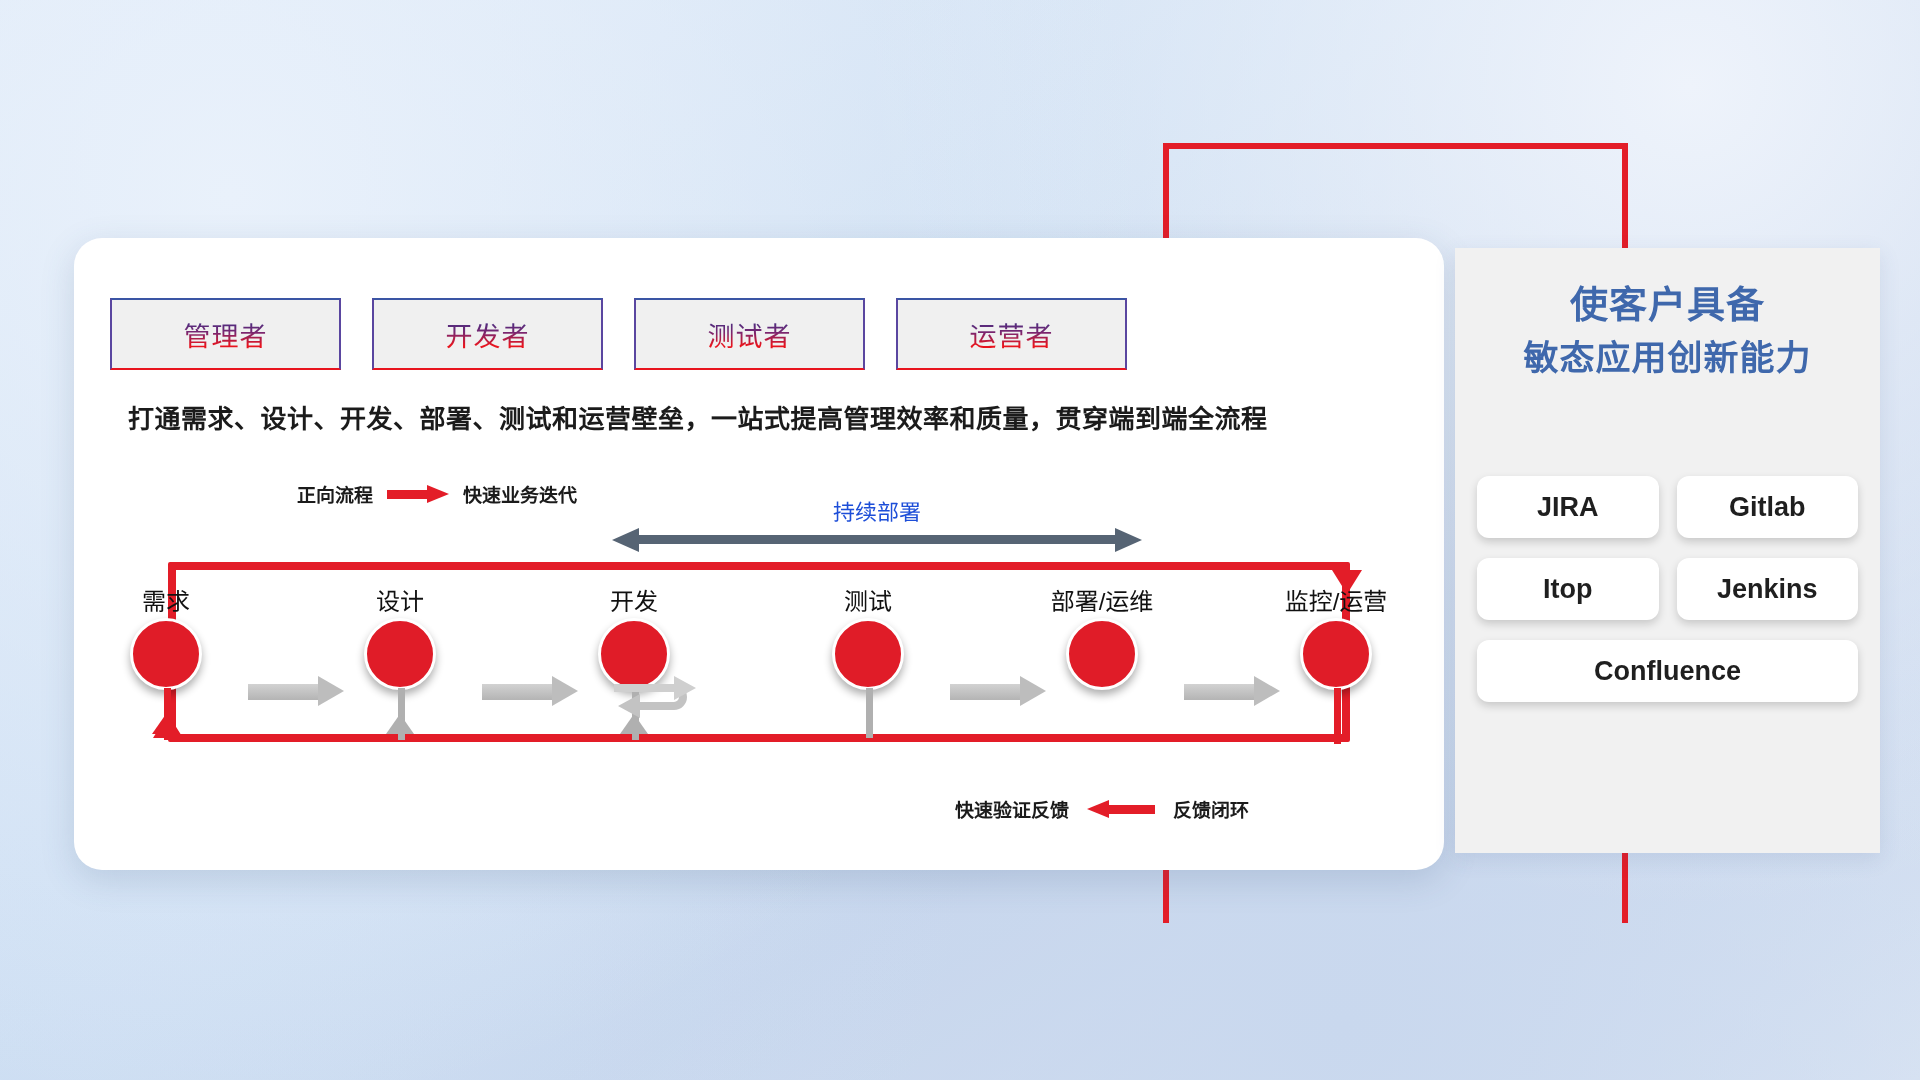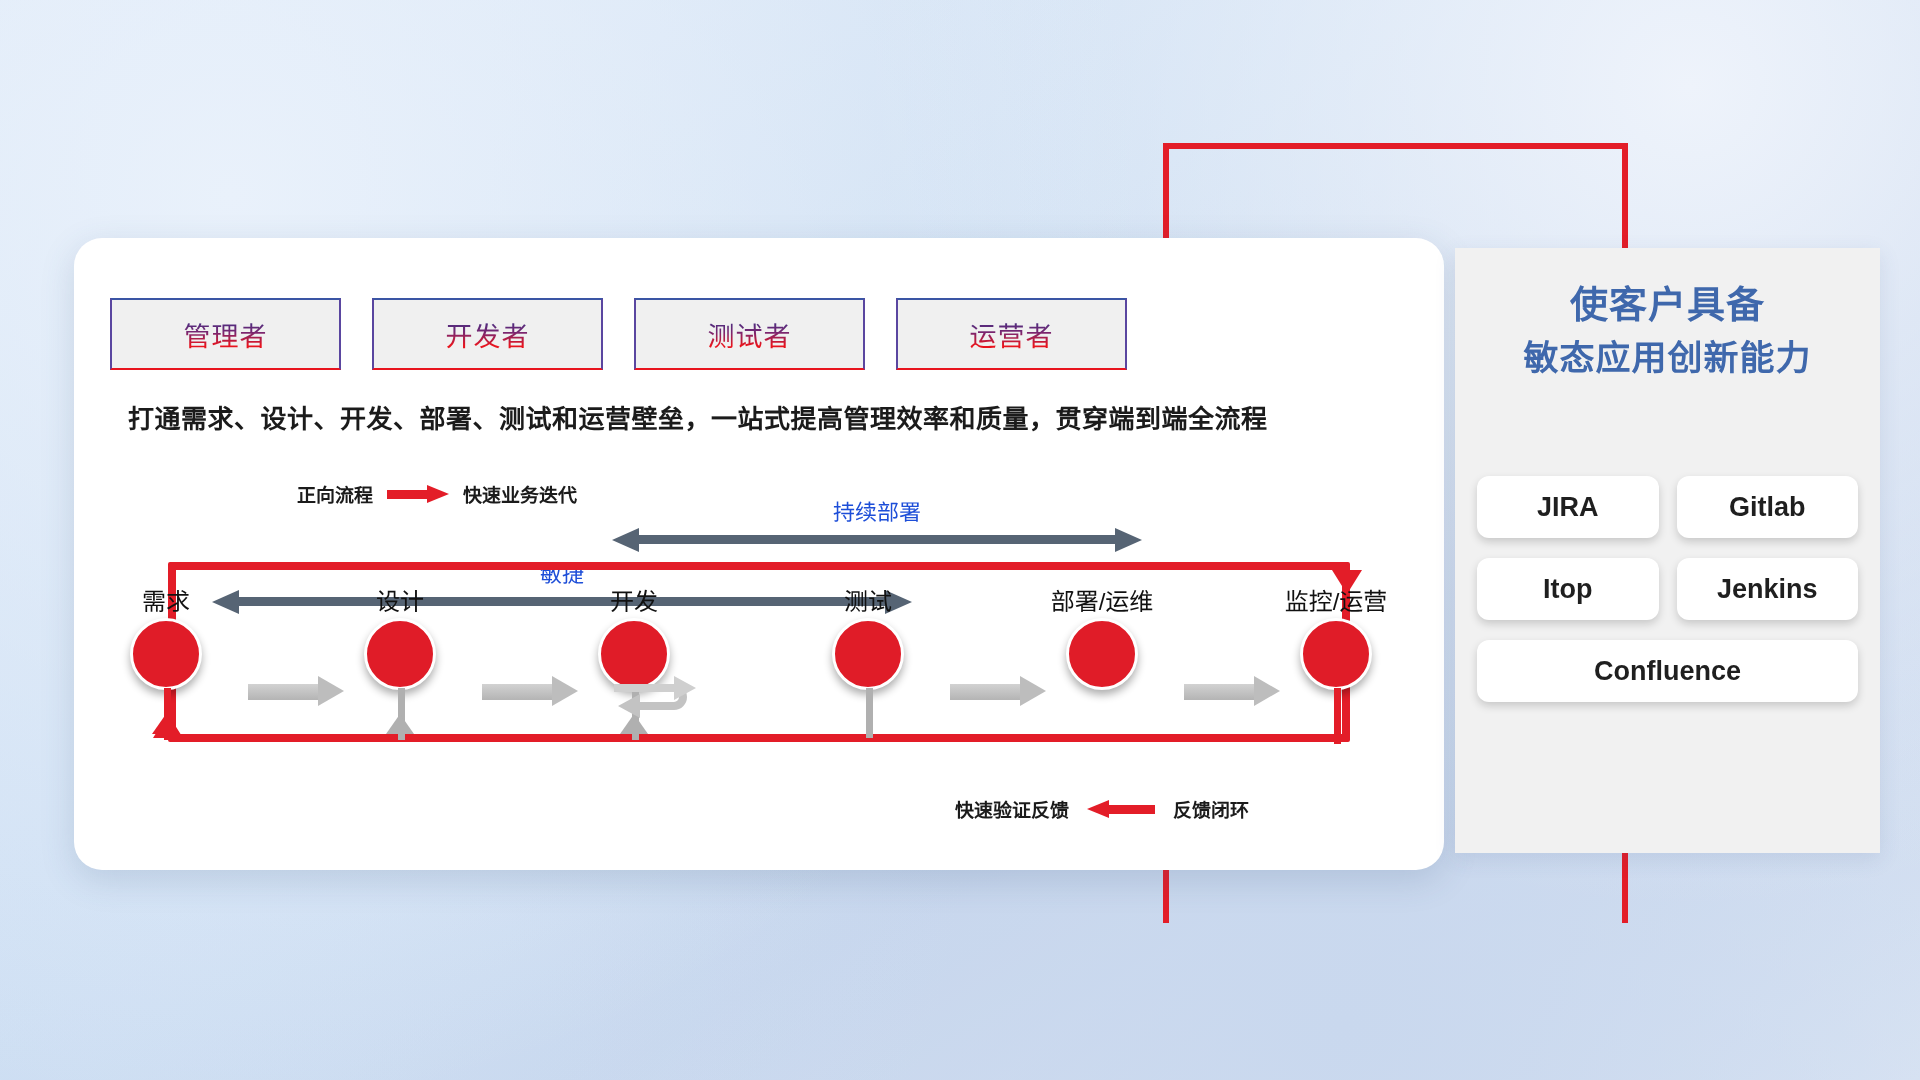--- a/index.html
+++ b/index.html
@@ -223,26 +223,20 @@
     <span>快速业务迭代</span>
   </div>
 
   <div class="span-wrap" id="span-deploy">
     <div class="span-label">持续部署</div>
     <div class="span-bar"></div>
     <div class="span-head l"></div>
     <div class="span-head r"></div>
   </div>
 
-  <div class="span-wrap" id="span-agile">
-    <div class="span-label">敏捷</div>
-    <div class="span-bar"></div>
-    <div class="span-head l"></div>
-    <div class="span-head r"></div>
-  </div>
 
   <div class="loop"></div>
   <div class="loop-arrow-down"></div>
   <div class="loop-arrow-up"></div>
 
   <div class="pipeline">
 
     <div class="node" style="left:126px;top:0;">
       <div class="node-label">需求</div>
       <div class="dot"></div>

